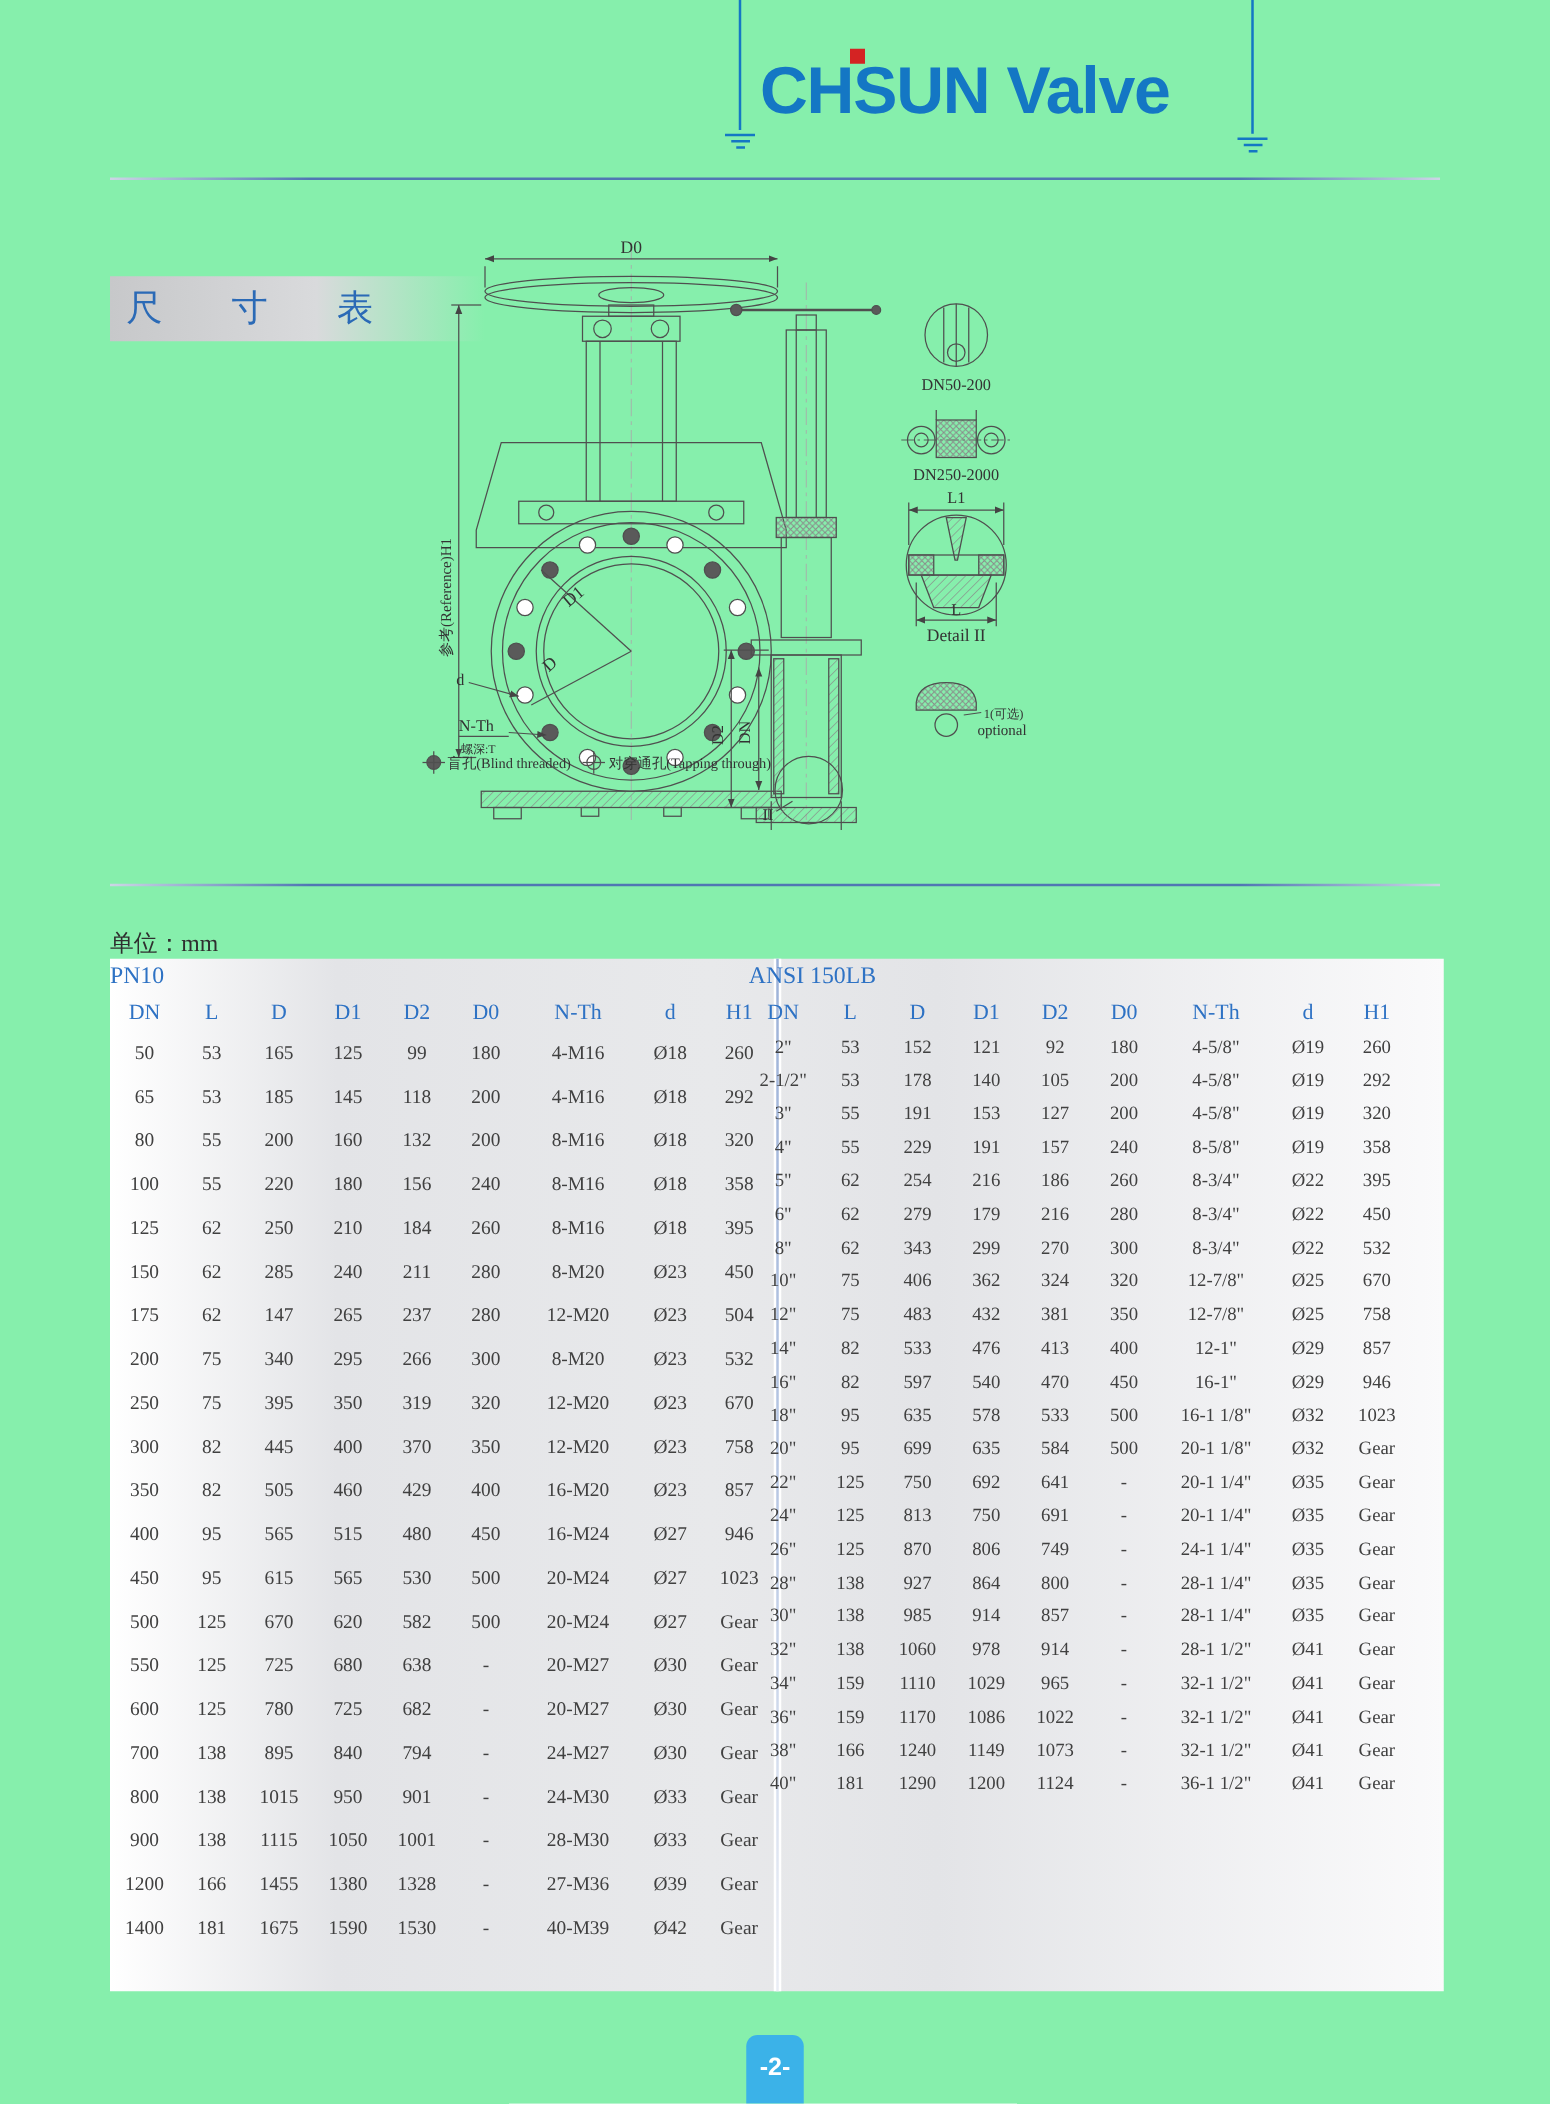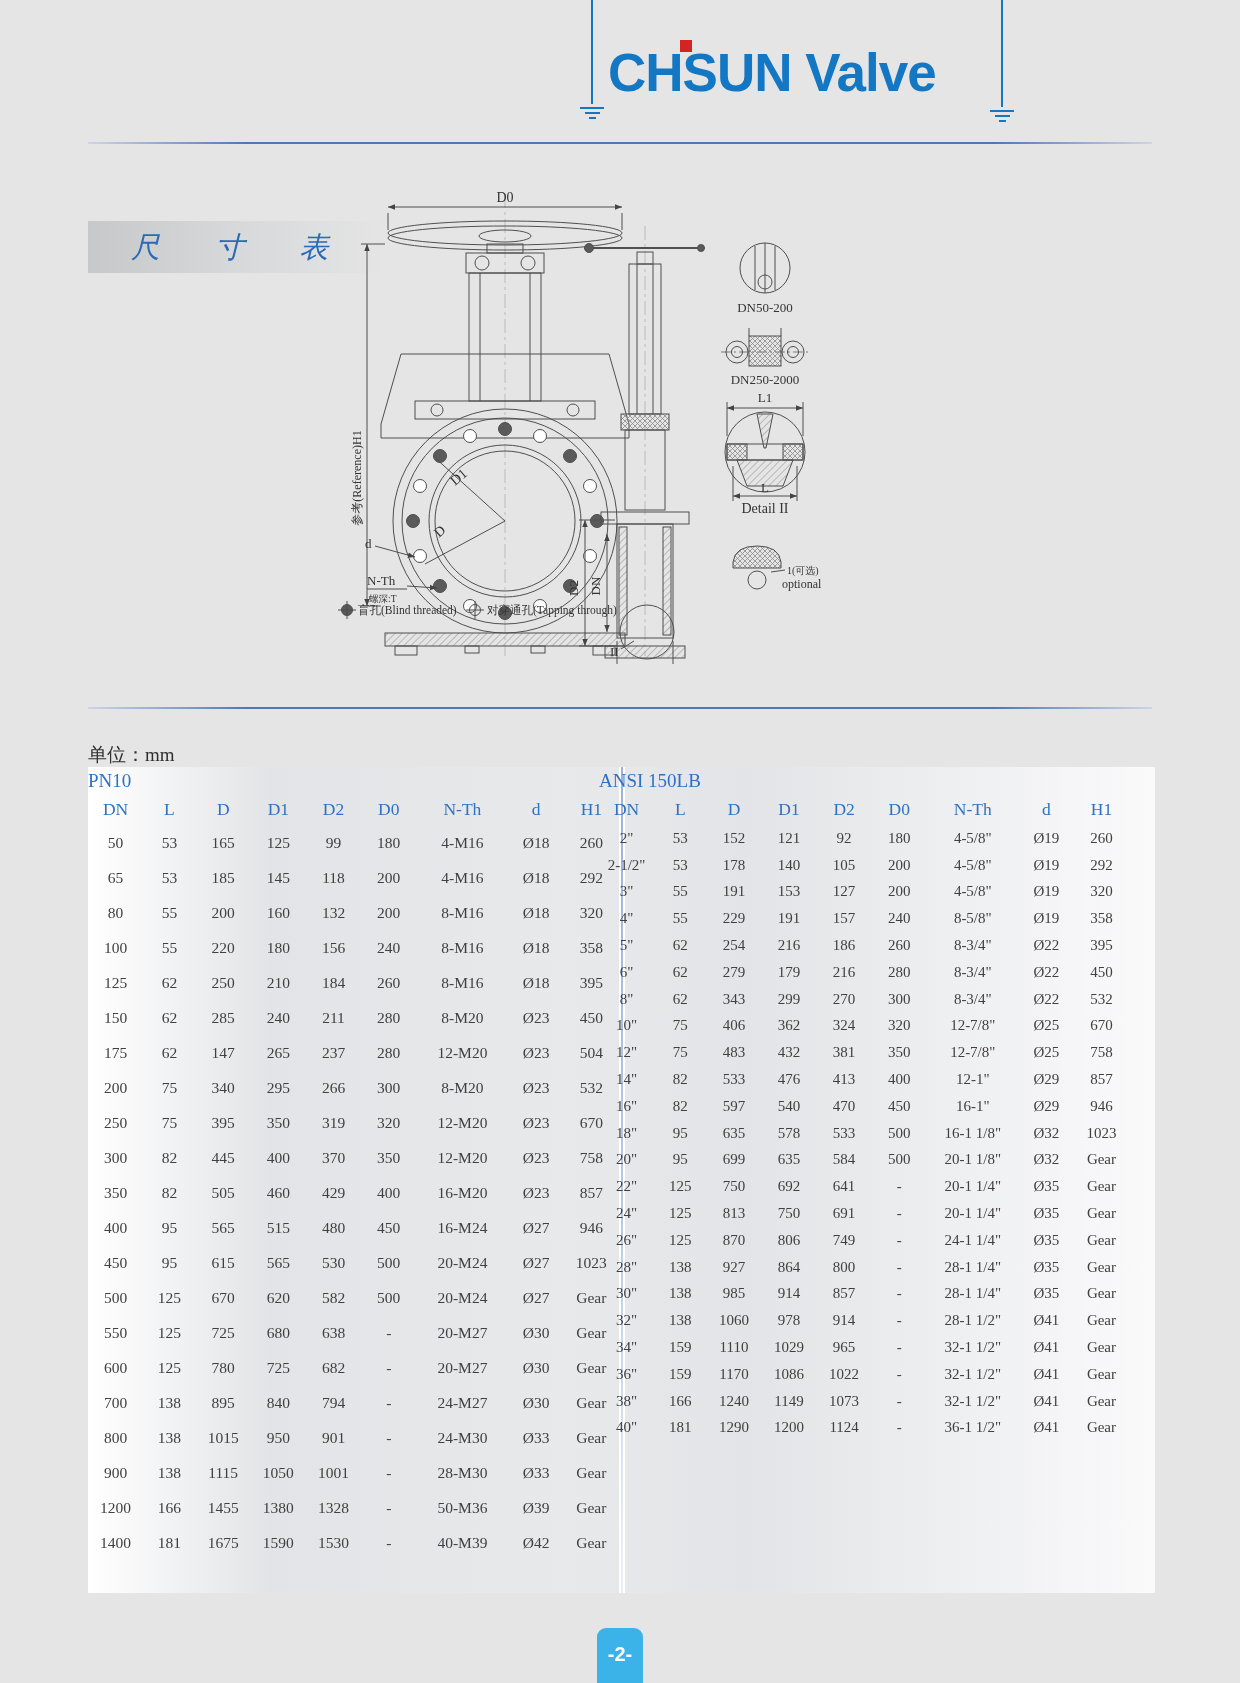--- a/index.html
+++ b/index.html
@@ -1,16 +1,16 @@
 <!DOCTYPE html>
 <html><head>
 <meta charset="utf-8">
 <style>
   html,body{margin:0;padding:0;background:#fff;}
-  .page{position:relative;width:1240px;height:1683px;background:#e5e5e5;overflow:hidden;
+  .page{position:relative;width:1240px;height:1683px;background:#86efac;overflow:hidden;
         font-family:"Liberation Serif",serif;color:#3c3c3c;}
 
   
   .brand-line{position:absolute;top:0;width:2px;background:#1477c4;}
   .brand-line.left{left:591px;height:104px;}
   .brand-line.right{left:1001px;height:107px;}
   .gnd{position:absolute;}
   .gnd i{display:block;background:#1477c4;height:2px;margin:3px auto 0;}
   .gnd .b1{width:24px;}.gnd .b2{width:15px;}.gnd .b3{width:7px;}
   .gnd.left{left:580px;top:104px;width:24px;}
@@ -21,22 +21,22 @@
   .idot{position:relative;display:inline-block;width:0;height:0;}
   .idot::after{content:"";position:absolute;left:-3px;top:-51px;width:12px;height:12px;background:#d42323;}
   .hrule{position:absolute;left:88px;width:1064px;height:2px;
          background:linear-gradient(90deg,#ccd5e5 0%,#5076b3 15%,#5076b3 85%,#ccd5e5 100%);}
   .hrule.top{top:142px;}
   .hrule.mid{top:707px;}
 
   
   .banner{position:absolute;left:88px;top:221px;width:300px;height:52px;line-height:52px;
           background:linear-gradient(90deg,#c7c8ca 0%,#d9dadc 55%,rgba(246,246,247,0) 100%);
-          color:#2b6ab6;font-size:29px;letter-spacing:24px;padding-left:43px;box-sizing:border-box;
-          font-style:italic;}
+          color:#2b6ab6;font-size:29px;letter-spacing:24px;padding-left:13px;box-sizing:border-box;
+          }
 
   
   .drawing{position:absolute;left:85px;top:186px;}
   .drawing svg text{font-family:"Liberation Serif",serif;fill:#333;}
 
   
   .unit{position:absolute;left:88px;top:742px;font-size:19px;color:#2f2f2f;}
 
   
   .tables{position:absolute;left:88px;top:767px;width:1067px;height:826px;
@@ -485,21 +485,21 @@
               <td>Ø33</td>
               <td>Gear</td>
             </tr>
             <tr>
               <td>1200</td>
               <td>166</td>
               <td>1455</td>
               <td>1380</td>
               <td>1328</td>
               <td>-</td>
-              <td>50-M36</td>
+              <td>27-M36</td>
               <td>Ø39</td>
               <td>Gear</td>
             </tr>
             <tr>
               <td>1400</td>
               <td>181</td>
               <td>1675</td>
               <td>1590</td>
               <td>1530</td>
               <td>-</td>

